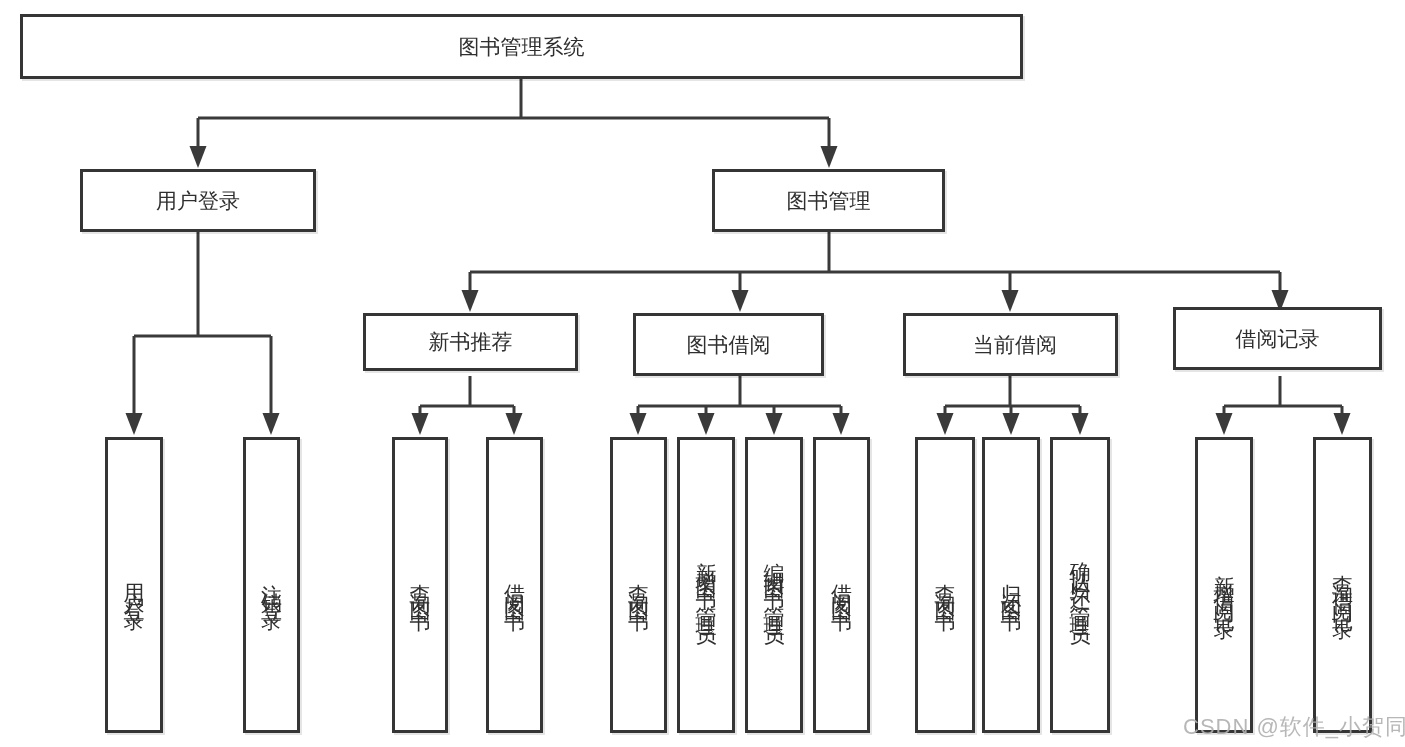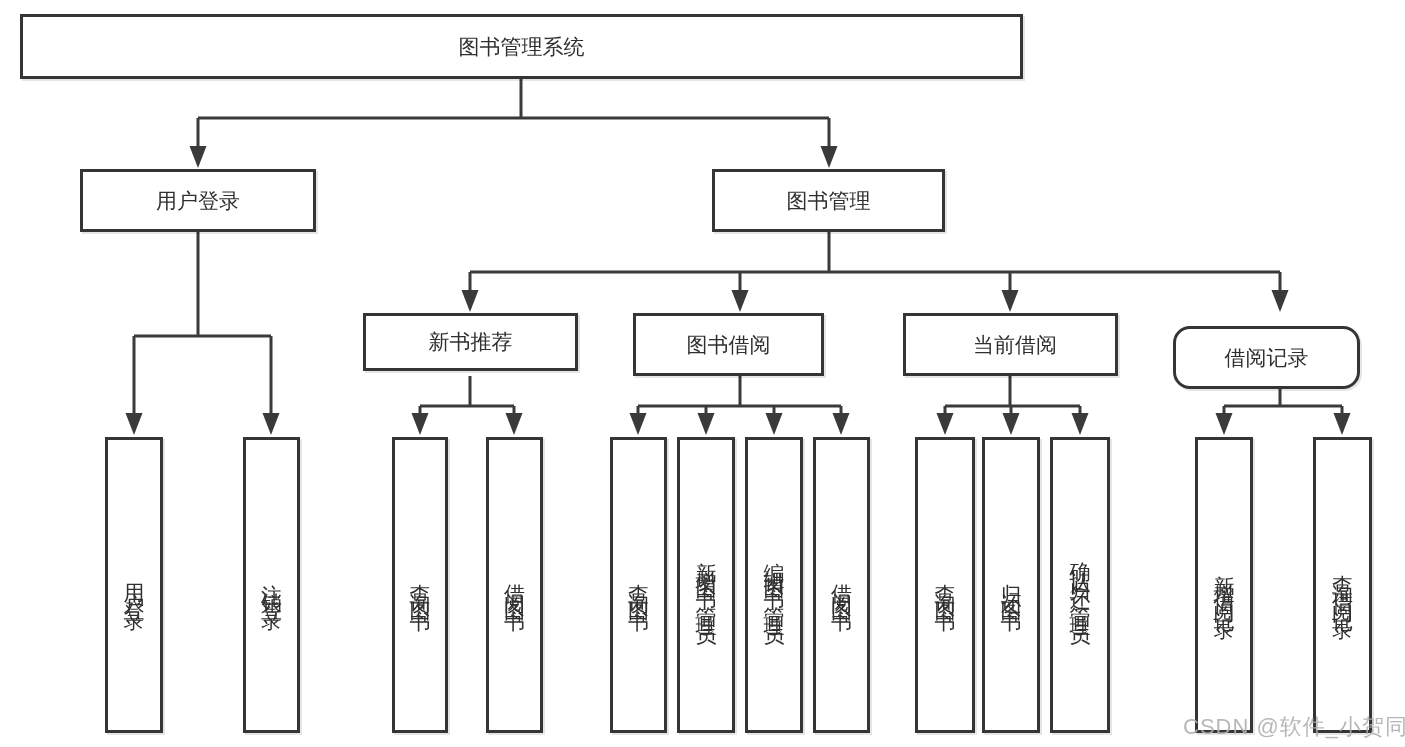--- a/index.html
+++ b/index.html
@@ -88,21 +88,21 @@
 
   <div class="node" style="left:363px;top:313px;width:215px;height:58px;">
     <span>新书推荐</span>
   </div>
   <div class="node" style="left:633px;top:313px;width:191px;height:63px;">
     <span>图书借阅</span>
   </div>
   <div class="node" style="left:903px;top:313px;width:215px;height:63px;padding-left:9px;">
     <span>当前借阅</span>
   </div>
-  <div class="node" style="left:1173px;top:326px;width:187px;height:63px;border-radius:17px;">
+  <div class="node" style="left:1173px;top:307px;width:209px;height:63px;">
     <span>借阅记录</span>
   </div>
 
   <div class="node leaf" style="left:105px;top:437px;width:58px;height:296px;">
     <span>用户登录</span>
   </div>
   <div class="node leaf" style="left:243px;top:437px;width:57px;height:296px;">
     <span>注销登录</span>
   </div>
 

